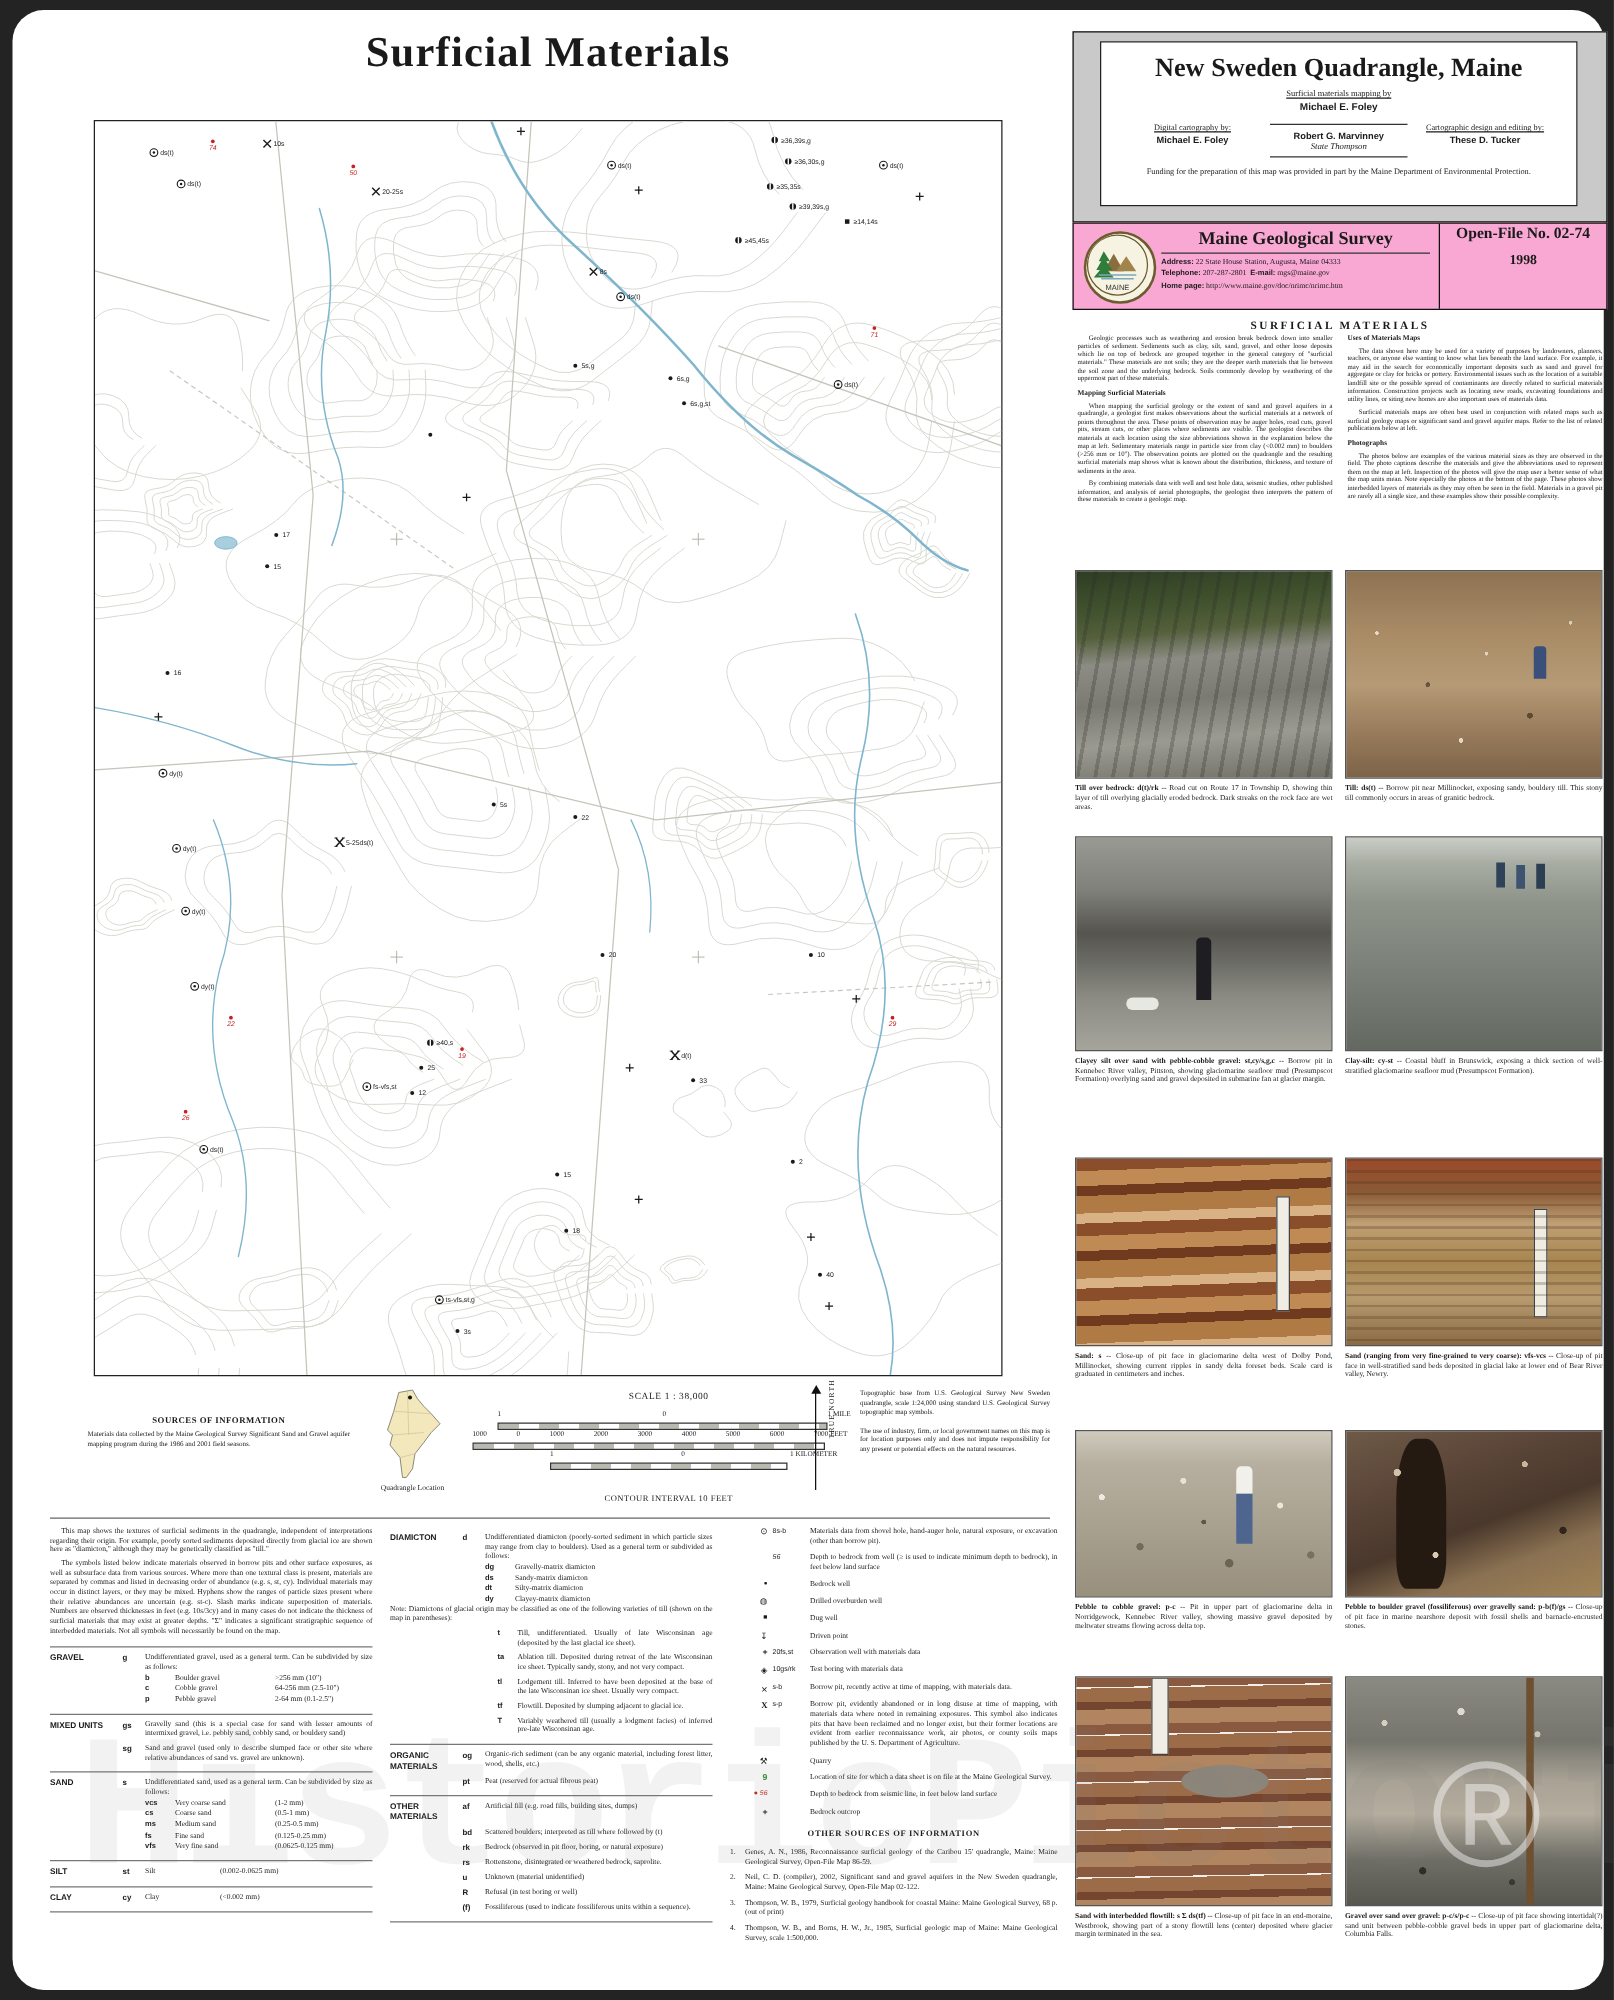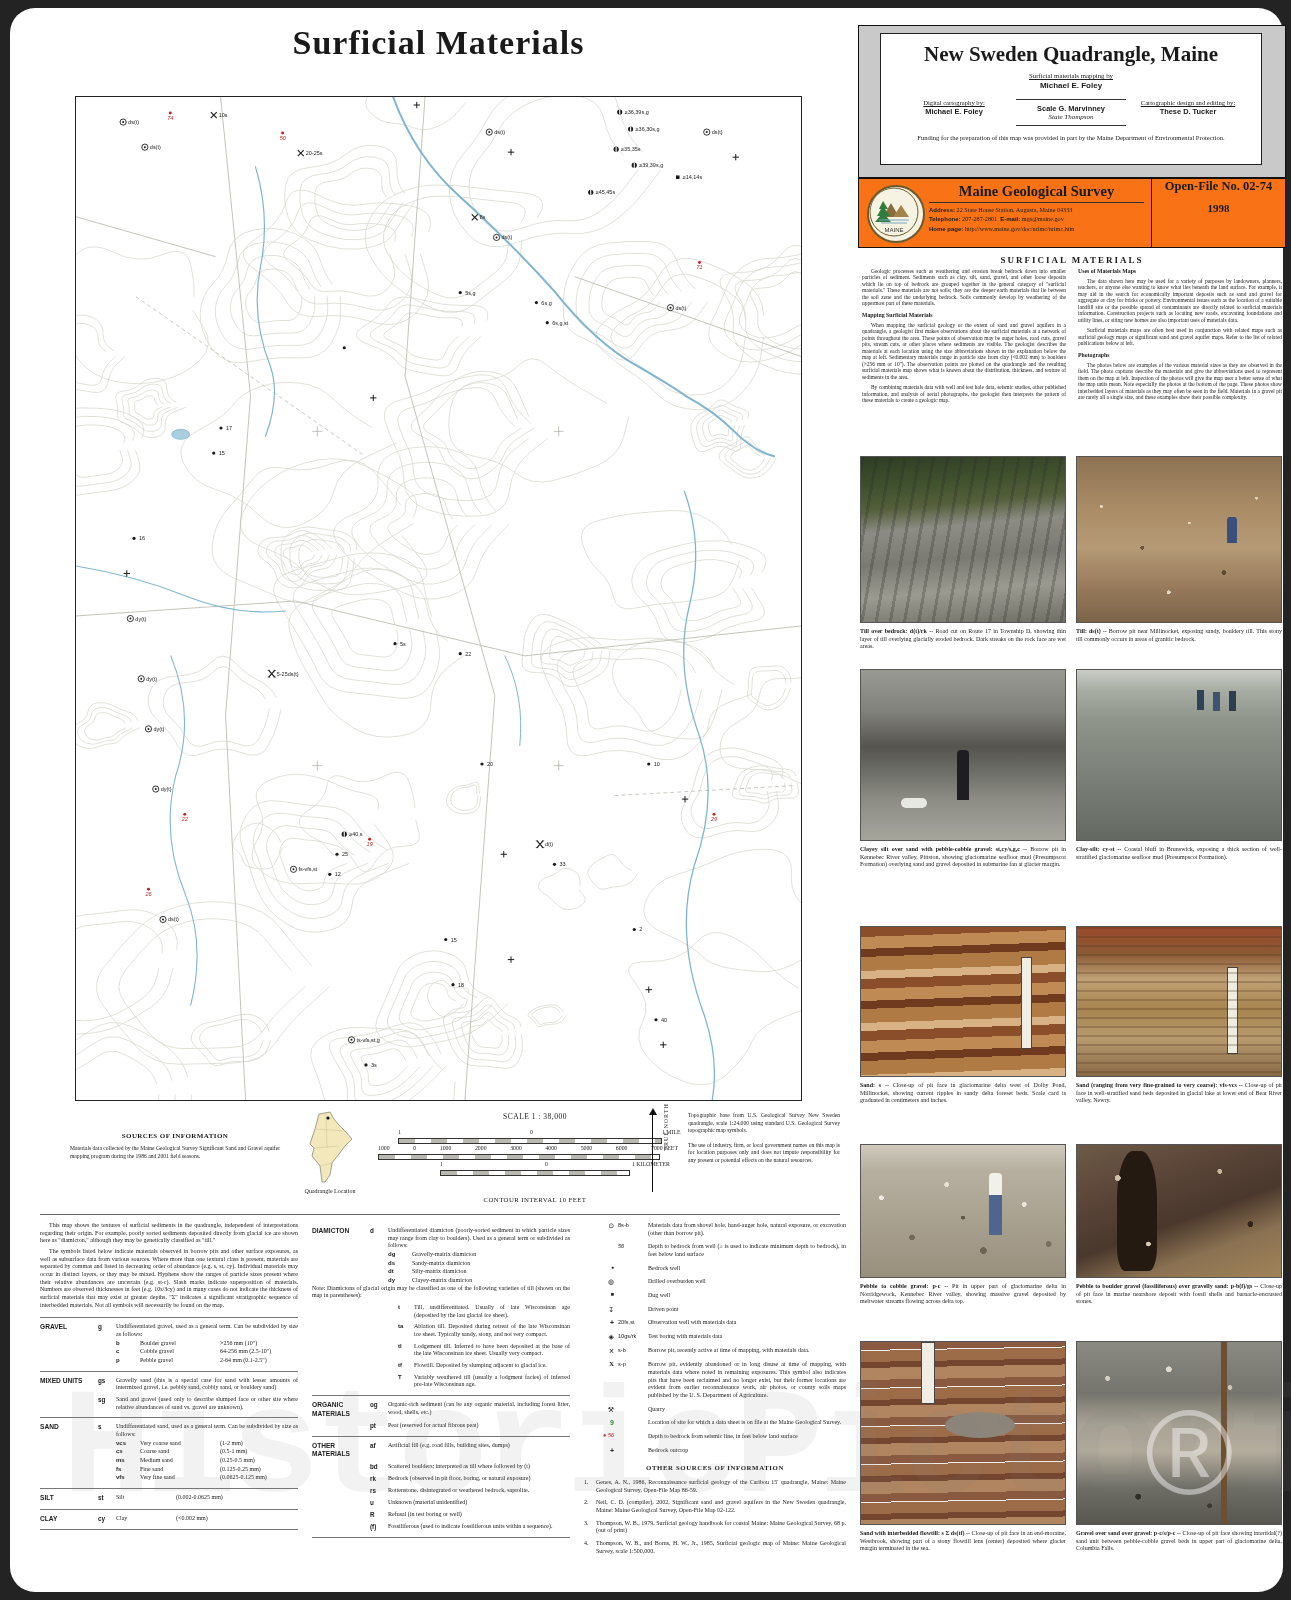--- a/index.html
+++ b/index.html
@@ -83,21 +83,21 @@
   .qtitle{margin-top:8px;font-size:21px;font-weight:bold;}
   .mapby{margin-top:5px;font-size:6.8px;text-decoration:underline;}
   .mapby-name{margin-top:2px;font-size:8px;font-weight:bold;font-family:"Liberation Sans",sans-serif;}
   .credits{display:flex;justify-content:space-between;margin:9px 14px 0 14px;align-items:flex-start;}
   .cred{width:118px;font-size:6.6px;}
   .cred .u{text-decoration:underline;}
   .cred .b{font-weight:bold;font-family:"Liberation Sans",sans-serif;font-size:7.4px;margin-top:1px;}
   .cred.mid{border-top:1px solid #333;border-bottom:1px solid #333;padding:3px 0 4px 0;width:110px;}
   .cred .i{font-style:italic;font-size:7px;}
   .funding{margin-top:8px;font-size:6.6px;line-height:1.35;}
-  .mgs-box{position:absolute;left:0;top:170px;width:428px;height:70px;background:#f97316;
+  .mgs-box{position:absolute;left:0;top:170px;width:428px;height:70px;background:#f9a8d4;
            border:1.6px solid #111;box-sizing:border-box;display:flex;}
   .mgs-left{flex:0 0 292px;border-right:1.4px solid #111;position:relative;}
   .mgs-right{flex:1;text-align:center;}
   .mgs-logo{position:absolute;left:8px;top:6px;width:54px;height:54px;border-radius:50%;
             border:2px solid #6b5b2e;background:#f7f3e2;overflow:hidden;}
   .mgs-logo svg{display:block;}
   .mgs-text{position:absolute;left:70px;top:4px;width:215px;}
   .mgs-name{font-size:14.5px;font-weight:bold;text-align:center;border-bottom:1px solid #333;padding-bottom:2px;}
   .mgs-line{font-size:6.2px;margin-top:2.5px;}
   .mgs-line b{font-family:"Liberation Sans",sans-serif;font-size:6px;}
@@ -802,21 +802,21 @@
       <div class="hdr-white">
         <div class="qtitle">New Sweden Quadrangle, Maine</div>
         <div class="mapby">Surficial materials mapping by</div>
         <div class="mapby-name">Michael E. Foley</div>
         <div class="credits">
           <div class="cred">
             <div class="u">Digital cartography by:</div>
             <div class="b">Michael E. Foley</div>
           </div>
           <div class="cred mid">
-            <div class="b">Scale G. Marvinney</div>
+            <div class="b">Robert G. Marvinney</div>
             <div class="i">State Thompson</div>
           </div>
           <div class="cred">
             <div class="u">Cartographic design and editing by:</div>
             <div class="b">These D. Tucker</div>
           </div>
         </div>
         <div class="funding">Funding for the preparation of this map was provided in part by the Maine Department of Environmental Protection.</div>
       </div>
     </div>

